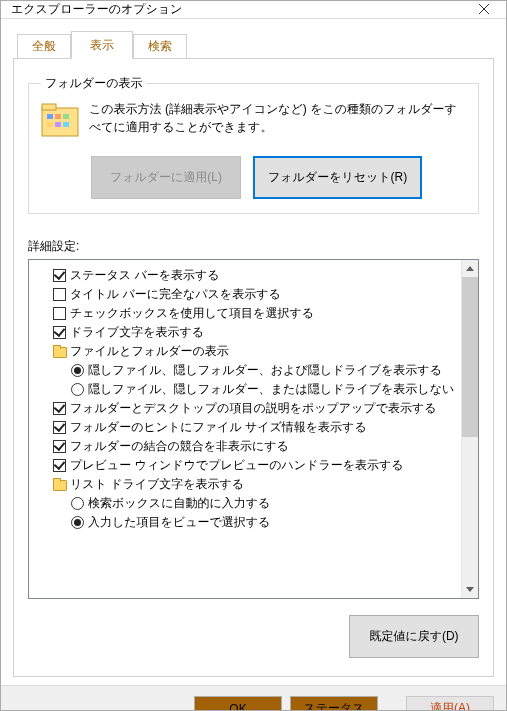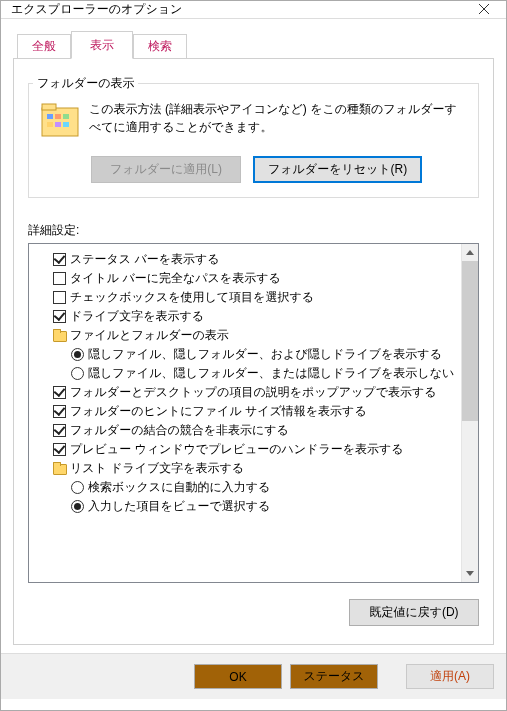--- a/index.html
+++ b/index.html
@@ -39,21 +39,21 @@
     position: relative;
     z-index: 2;
   }
   .tab {
     padding: 5px 18px 4px 18px;
     border: 1px solid #d0d0d0;
     border-bottom: none;
     background: #fff;
     position: relative;
     font-size: 12px;
-    color: #be185d;
+    color: #a16207;
   }
   .tab.inactive {
     margin-top: 3px;
     padding: 3px 14px;
     background: #fff;
   }
   .tab.active {
     border-bottom: 1px solid #fff;
     margin-bottom: -1px;
     z-index: 3;
@@ -66,21 +66,21 @@
   }
   .groupbox {
     border: 1px solid #dcdcdc;
     padding: 12px 10px 14px 10px;
     position: relative;
     margin-top: 10px;
   }
   .groupbox-legend {
     position: absolute;
     top: -9px;
-    left: 4px;
+    left: 12px;
     background: #fff;
     padding: 0 4px;
     font-size: 12px;
   }
   .folder-row {
     display: flex;
     align-items: center;
     gap: 8px;
   }
   .folder-icon {
@@ -96,21 +96,21 @@
   }
   .folder-buttons {
     display: flex;
     gap: 12px;
     margin-top: 16px;
     margin-left: 52px;
   }
   .btn {
     border: 1px solid #adadad;
     background: #e1e1e1;
-    padding: 4px 14px;
+    padding: 12px 14px;
     font-family: inherit;
     font-size: 12px;
     min-width: 150px;
     text-align: center;
   }
   .btn.disabled {
     color: #8a8a8a;
     background: #cccccc;
     border-color: #bfbfbf;
   }

